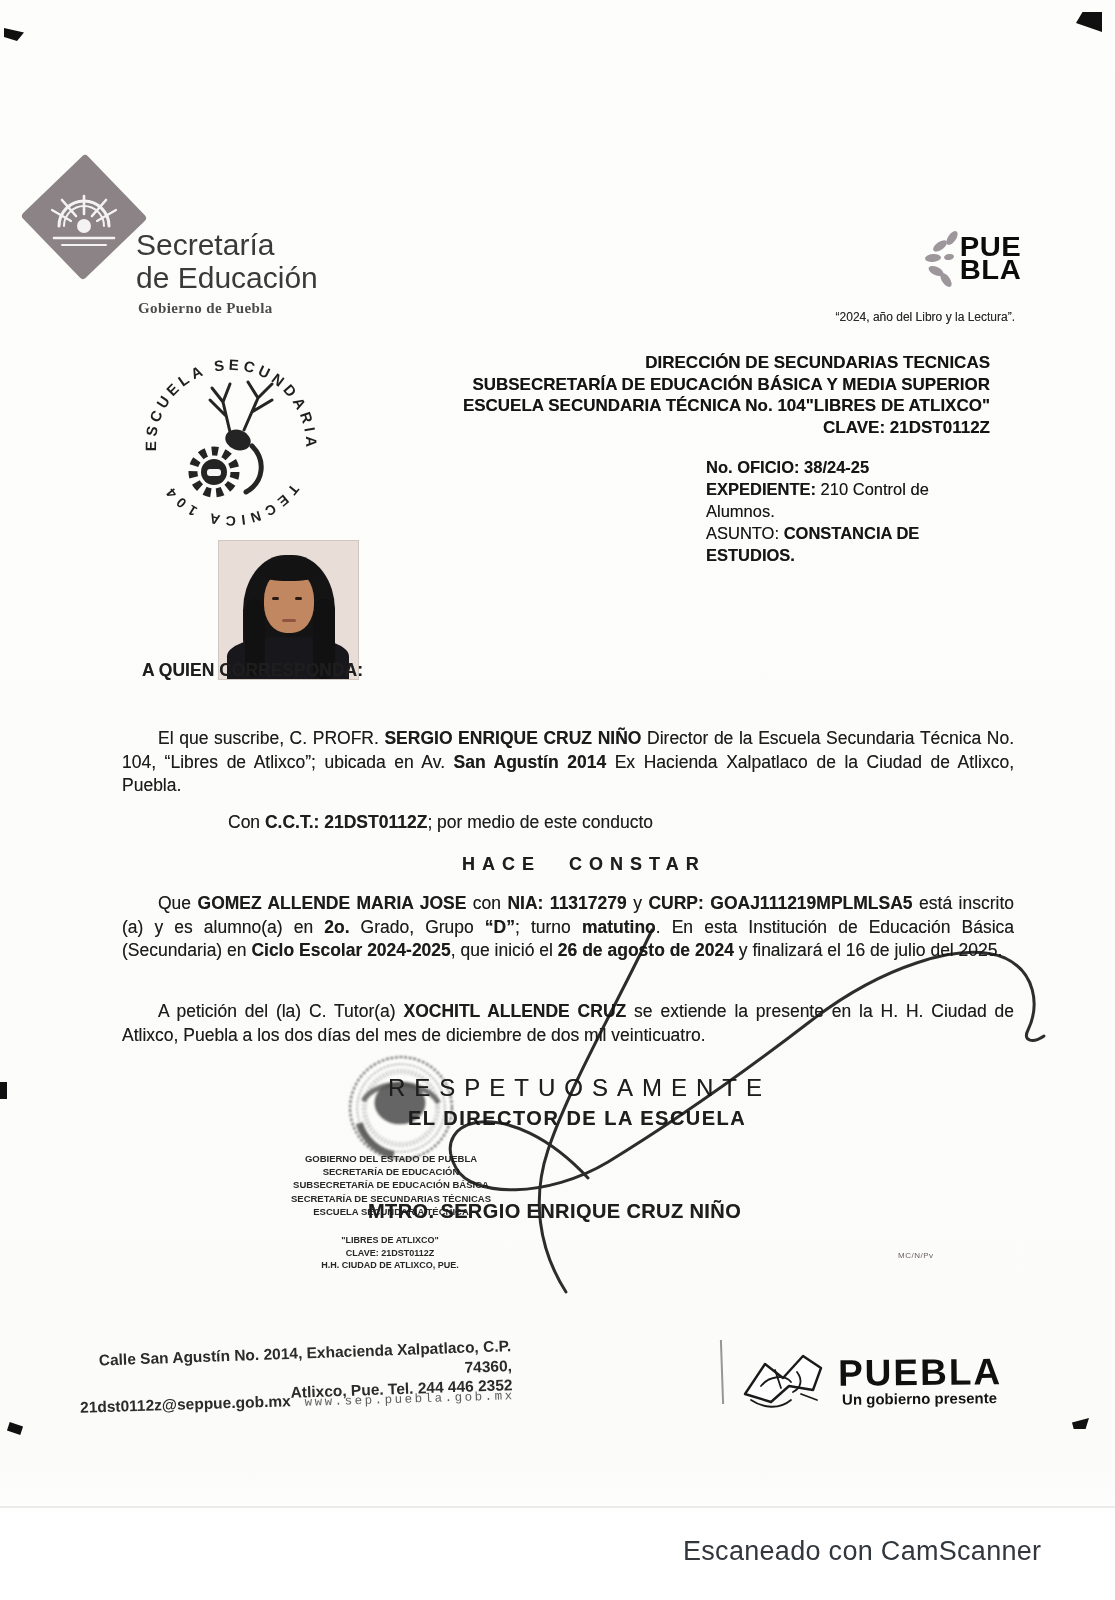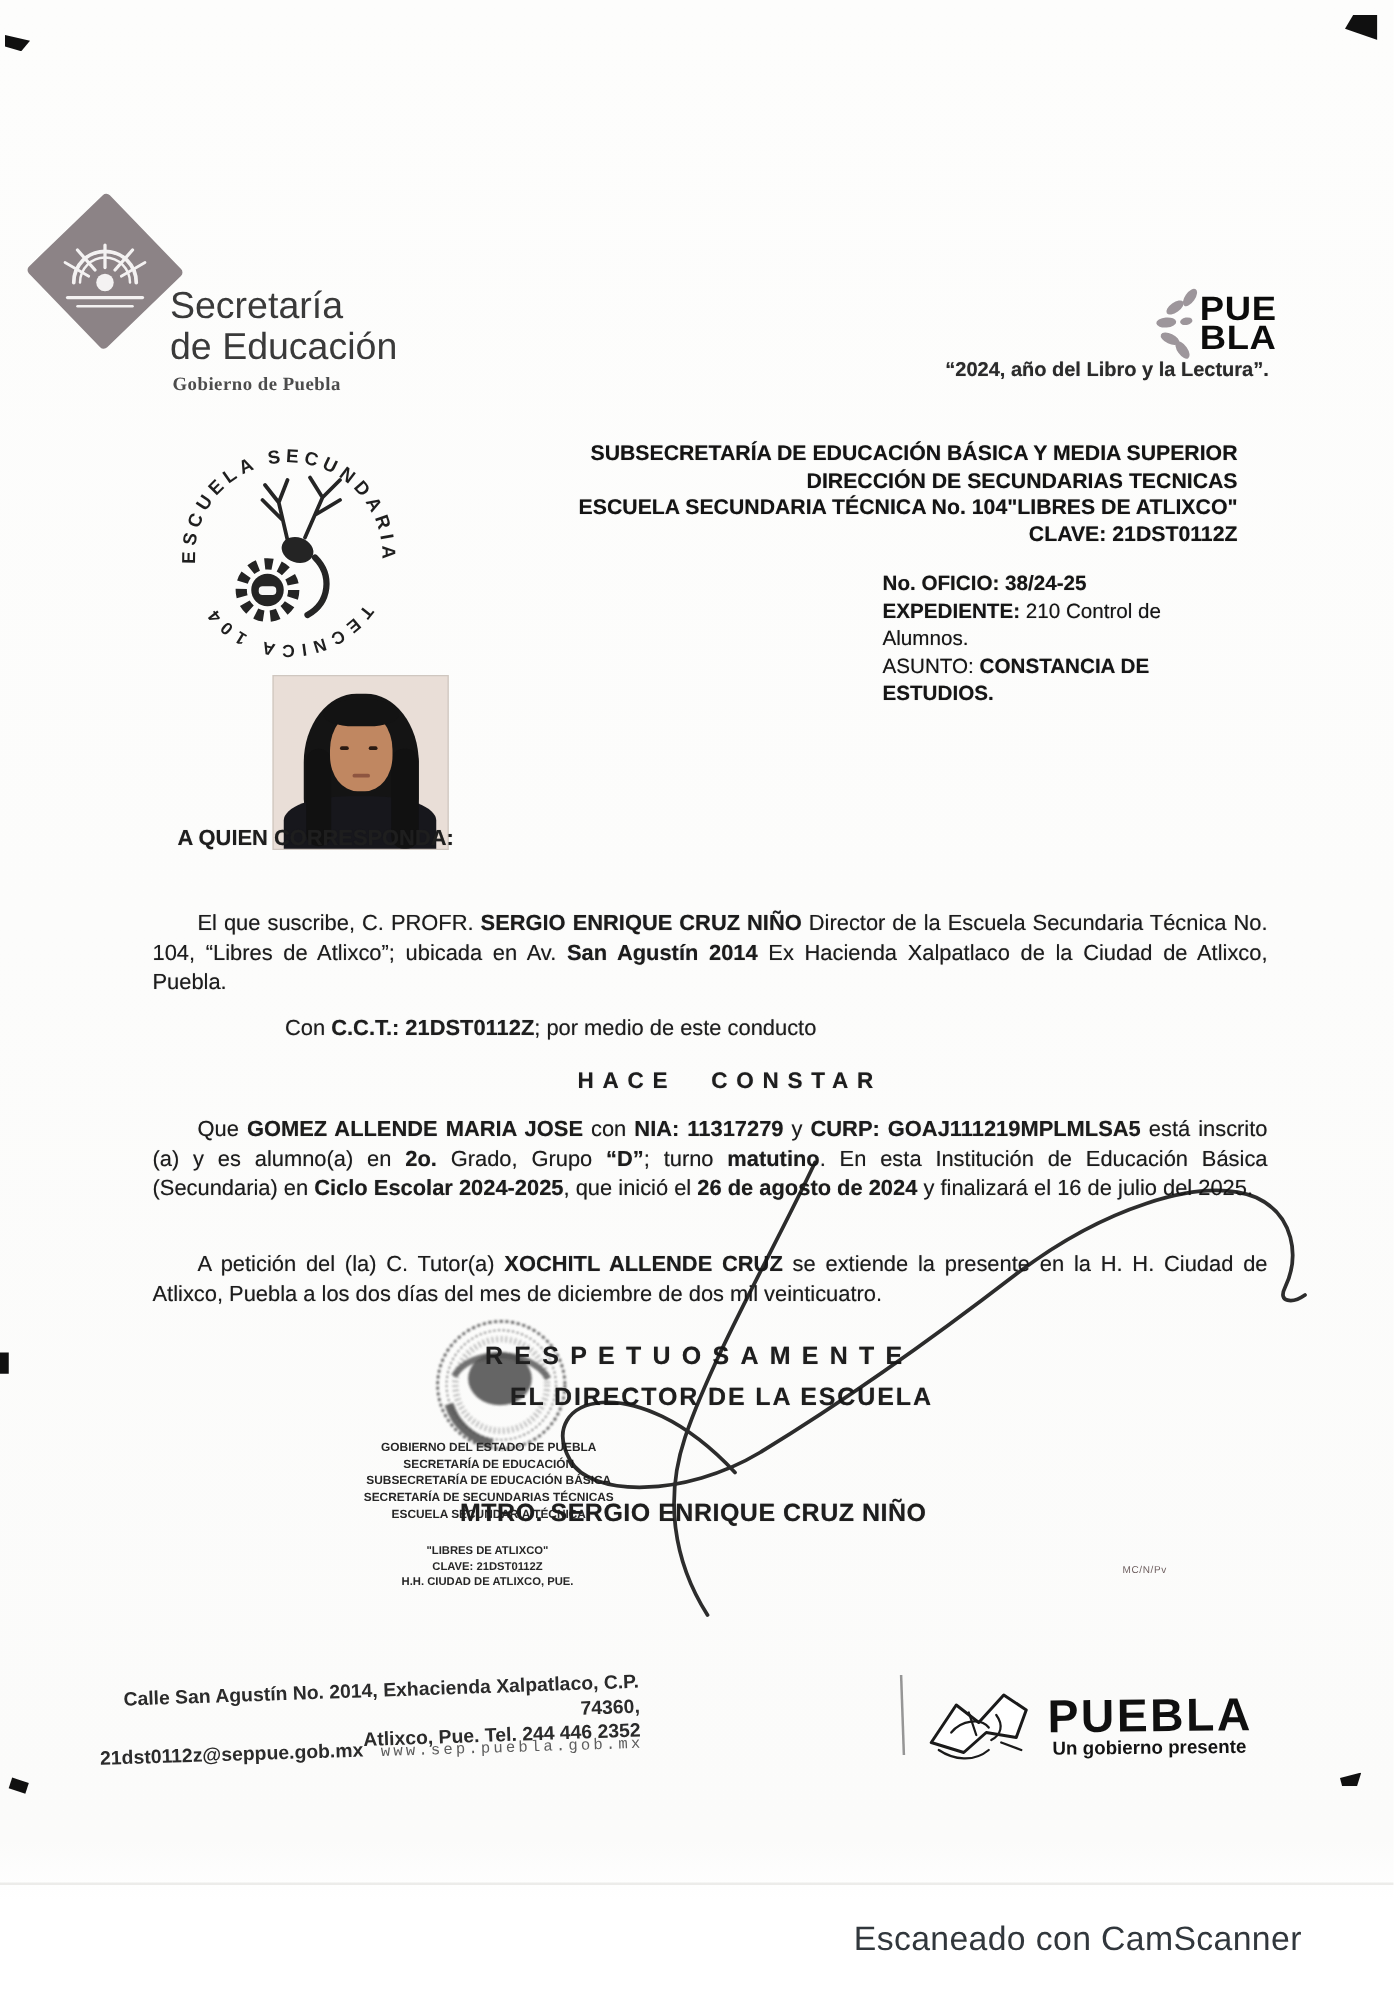--- a/index.html
+++ b/index.html
@@ -15,21 +15,21 @@
   .mark-tl{left:4px;top:28px;width:20px;height:13px;clip-path:polygon(0 0,100% 35%,65% 100%,0 70%);}
   .mark-tr{left:1076px;top:12px;width:26px;height:20px;clip-path:polygon(25% 0,100% 0,100% 100%,0 55%);}
   .mark-left{left:0;top:1082px;width:7px;height:17px;}
   .mark-bl{left:8px;top:1424px;width:14px;height:9px;transform:rotate(18deg);}
   .mark-br{left:1072px;top:1418px;width:17px;height:11px;clip-path:polygon(0 40%,100% 0,80% 100%,10% 100%);}
   
   .sep-text{left:136px;top:228px;line-height:33px;font-size:30px;color:#3a3a3a;}
   .sep-sub{left:138px;top:300px;font-size:15px;font-weight:700;color:#4c4c4c;letter-spacing:.4px;font-family:Liberation Serif, serif;}
   .pue-brand{left:922px;top:230px;display:flex;align-items:center;}
   .pue-letters{font-weight:700;font-size:27px;line-height:23px;letter-spacing:.5px;color:#0c0c0c;transform:scaleX(1.08);}
-  .motto{right:100px;top:288px;font-size:16px;color:#2b2b2b;font-weight:bold;}
+  .motto{right:100px;top:310px;font-size:12px;color:#2b2b2b;}
   .dept{right:125px;top:352px;text-align:right;font-weight:700;font-size:17px;line-height:21.5px;color:#141414;}
   
   .oficio{left:706px;top:456px;width:268px;font-size:16.5px;line-height:22px;color:#161616;}
   
   .seal{left:126px;top:340px;}
   
   .photo{left:218px;top:540px;width:139px;height:138px;background:#e9ded7;border:1px solid #cfc7c0;overflow:hidden;}
   .photo .hairback{position:absolute;left:24px;top:14px;width:92px;height:120px;border-radius:46% 46% 30% 30%;background:#141414;}
   .photo .shirt{position:absolute;left:8px;top:96px;width:122px;height:46px;border-radius:42% 42% 0 0;background:#17171c;}
   .photo .lockL{position:absolute;left:26px;top:58px;width:20px;height:78px;border-radius:10px;background:#111111;}
@@ -38,21 +38,21 @@
   .photo .fringe{position:absolute;left:40px;top:18px;width:60px;height:22px;border-radius:50% 50% 40% 40%;background:#131313;}
   .photo .eye{position:absolute;width:7px;height:3px;border-radius:2px;background:#2a1a12;top:56px;}
   .photo .mouth{position:absolute;left:63px;top:78px;width:14px;height:3px;border-radius:2px;background:#8e5540;}
   
   .sal{left:142px;top:660px;font-weight:700;font-size:17.5px;}
   .para{left:122px;width:892px;font-size:17.5px;line-height:23.5px;text-align:justify;text-indent:36px;color:#1c1c1c;}
   .p1{top:727px;} .p2{top:892px;} .p3{top:1000px;}
   .cct{left:228px;top:812px;font-size:17.5px;}
   .hace{left:462px;top:854px;font-weight:700;font-size:18px;letter-spacing:7px;word-spacing:16px;}
   
-  .respet{left:388px;top:1074px;font-weight:700;font-size:20px;letter-spacing:9px;}
+  .respet{left:388px;top:1074px;font-weight:400;font-size:24px;letter-spacing:9px;}
   .director{left:408px;top:1107px;font-weight:700;font-size:20px;letter-spacing:1.5px;}
   .stampA{left:282px;top:1152px;width:218px;text-align:center;font-size:9.5px;font-weight:700;line-height:13.2px;color:#272727;}
   .stampB{left:300px;top:1234px;width:180px;text-align:center;font-size:9px;font-weight:700;line-height:12.5px;color:#272727;}
   .dirname{left:340px;top:1200px;font-weight:700;font-size:20px;letter-spacing:.4px;margin-left:28px;}
   .initials{left:898px;top:1251px;font-size:8px;color:#6d5e5e;letter-spacing:.5px;}
   .eagle{left:345px;top:1052px;}
   .signature-svg{left:0;top:0;pointer-events:none;}
   
   .addr{left:60px;top:1344px;width:452px;text-align:right;font-size:15.5px;font-weight:700;line-height:19.5px;color:#2b2b2b;transform:rotate(-2deg);}
   .emailline{left:80px;top:1392px;font-size:15.5px;font-weight:700;color:#2b2b2b;transform:rotate(-1.8deg);white-space:nowrap;}
@@ -110,22 +110,22 @@
       </g>
     </svg>
     <div class="pue-letters">
       <div>PUE</div>
       <div>BLA</div>
     </div>
   </div>
   <div class="abs motto ink">“2024, año del Libro y la Lectura”.</div>
 
   <div class="abs dept ink">
+    <div>DIRECCIÓN DE SECUNDARIAS TECNICAS</div>
     <div>SUBSECRETARÍA DE EDUCACIÓN BÁSICA Y MEDIA SUPERIOR</div>
-    <div>DIRECCIÓN DE SECUNDARIAS TECNICAS</div>
     <div>ESCUELA SECUNDARIA TÉCNICA No. 104"LIBRES DE ATLIXCO"</div>
     <div>CLAVE: 21DST0112Z</div>
   </div>
 
   <svg class="abs seal" width="210" height="210" viewBox="0 0 210 210">
     <defs>
       <path id="arcTop" d="M 30 105 A 75 75 0 1 1 180 105" fill="none"></path>
       <path id="arcBot" d="M 177 115 A 73 73 0 0 1 33 115" fill="none"></path>
     </defs>
     <text font-family="Liberation Sans, sans-serif" font-size="15" font-weight="700" letter-spacing="4" fill="#1f1f1f">

